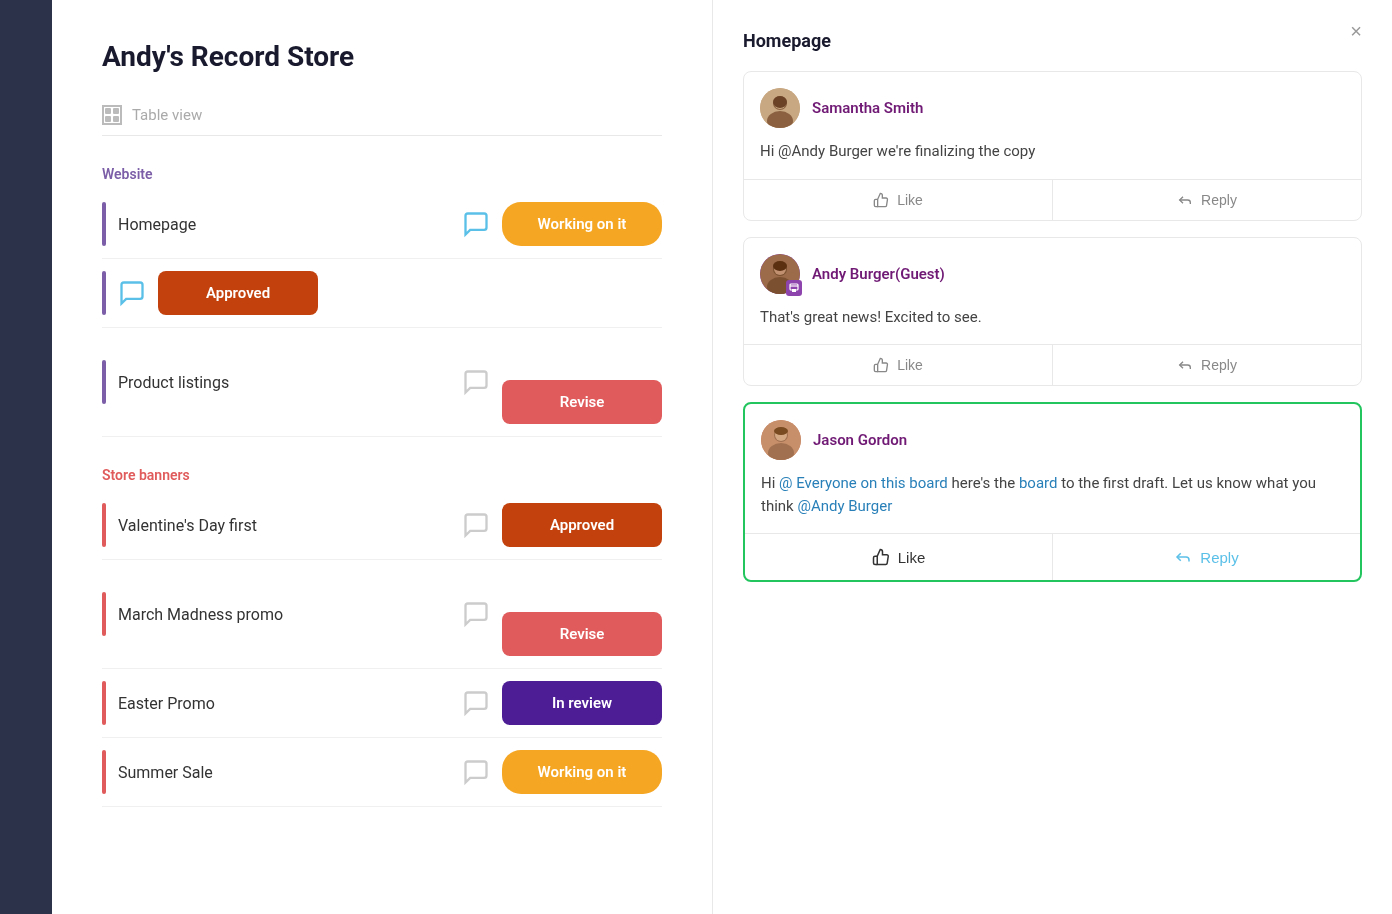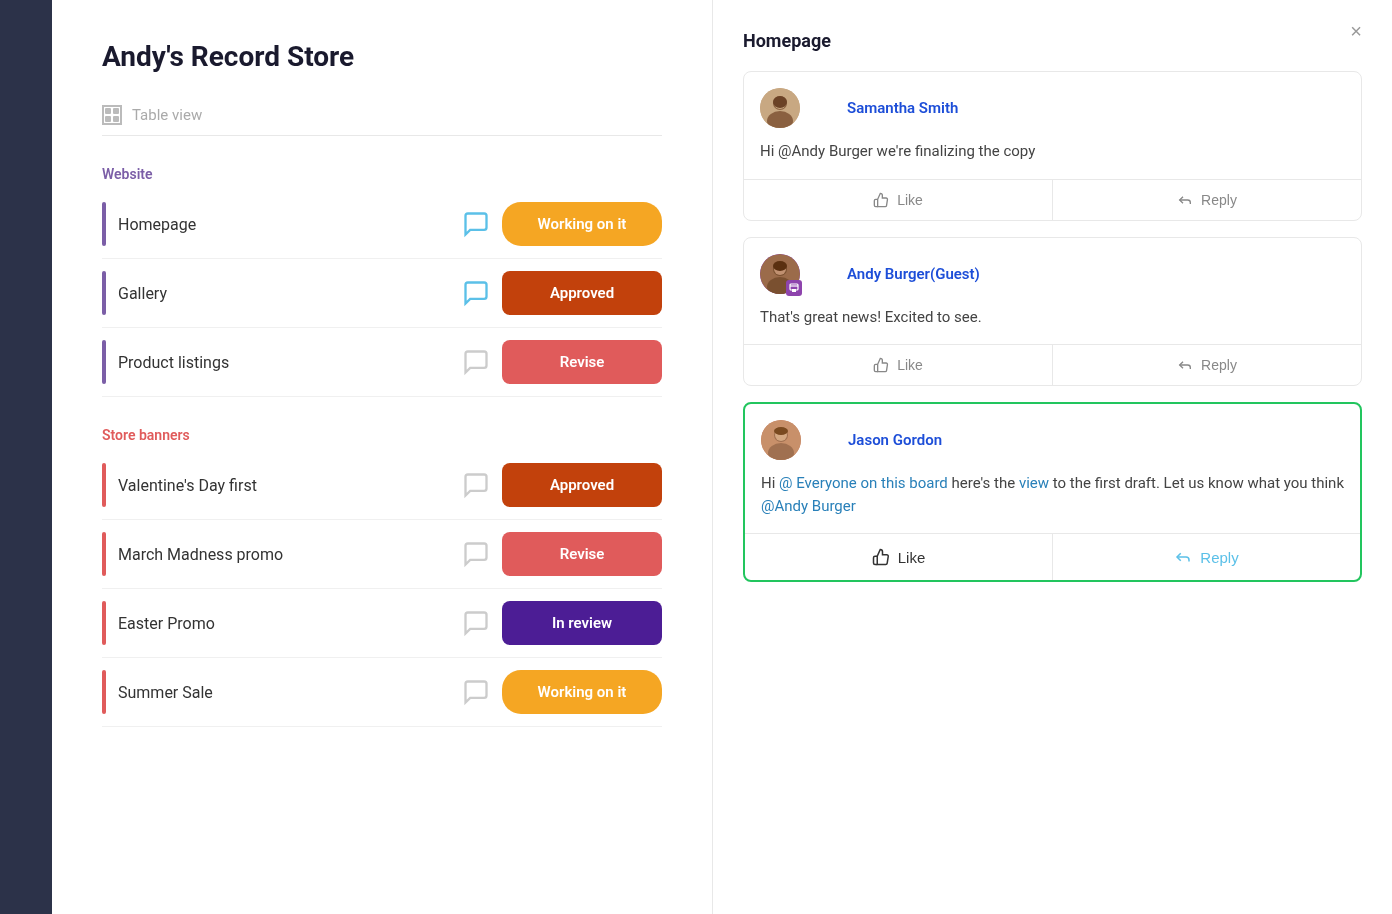--- a/index.html
+++ b/index.html
@@ -124,21 +124,21 @@
       align-items: center;
       justify-content: center;
       color: #fff;
       font-size: 15px;
       font-weight: 600;
       flex-shrink: 0;
     }
 
     .status-working { background: #f5a623; border-radius: 19px; }
     .status-approved { background: #c2410c; }
-    .status-revise { background: #e05b5b; }
+    .status-revise { background: #e05b5b; margin-top: 40px; }
     .status-in-review { background: #4c1d95; }
 
     
     .right-panel {
       flex: 1;
       background: #fff;
       padding: 20px 30px;
       border-left: 1px solid #e8e8e8;
       position: relative;
       overflow-y: auto;
@@ -205,22 +205,21 @@
       background: #8e44ad;
     }
 
     .avatar-jason {
       background: #c88060;
     }
 
     .commenter-name {
       font-size: 15px;
       font-weight: 600;
-      color: #1d4ed8;
-      margin-left: 35px;
+      color: #701a75;
     }
 
     .comment-text {
       font-size: 15px;
       color: #444;
       line-height: 1.5;
     }
 
     .mention-blue { color: #2980b9; }
     .mention-link { color: #2980b9; }
@@ -324,21 +323,20 @@
         <div class="task-border-purple"></div>
         <span class="task-name">Homepage</span>
         <svg class="chat-icon" viewBox="0 0 24 24" fill="none" stroke="currentColor" stroke-width="2">
           <path d="M21 15a2 2 0 0 1-2 2H7l-4 4V5a2 2 0 0 1 2-2h14a2 2 0 0 1 2 2z"></path>
         </svg>
         <div class="status-badge status-working">Working on it</div>
       </div>
 
       <div class="task-row">
         <div class="task-border-purple"></div>
-        <span class="task-name">Gallery</span>
         <svg class="chat-icon" viewBox="0 0 24 24" fill="none" stroke="currentColor" stroke-width="2">
           <path d="M21 15a2 2 0 0 1-2 2H7l-4 4V5a2 2 0 0 1 2-2h14a2 2 0 0 1 2 2z"></path>
         </svg>
         <div class="status-badge status-approved">Approved</div>
       </div>
 
       <div class="task-row">
         <div class="task-border-purple"></div>
         <span class="task-name">Product listings</span>
         <svg class="chat-icon chat-icon-gray" viewBox="0 0 24 24" fill="none" stroke="currentColor" stroke-width="2">
@@ -479,21 +477,21 @@
               <circle cx="20" cy="20" r="20" fill="#c8906a"></circle>
               <circle cx="20" cy="15" r="7" fill="#a07050"></circle>
               <ellipse cx="20" cy="33" rx="13" ry="10" fill="#a07050"></ellipse>
               <circle cx="20" cy="15" r="6" fill="#d4a882"></circle>
               <ellipse cx="20" cy="11" rx="7" ry="4" fill="#7a4a20"></ellipse>
             </svg>
           </div>
           <span class="commenter-name">Jason Gordon</span>
         </div>
         <p class="comment-text">
-          Hi <span class="mention-blue">@ Everyone on this board</span> here's the <span class="mention-link">view</span> to the first draft. Let us know what you think <span class="mention-blue">@Andy Burger</span>
+          Hi <span class="mention-blue">@ Everyone on this board</span> here's the <span class="mention-link">board</span> to the first draft. Let us know what you think <span class="mention-blue">@Andy Burger</span>
         </p>
       </div>
       <div class="active-action-row">
         <button class="active-action-btn">
           <svg width="18" height="18" viewBox="0 0 24 24" fill="none" stroke="currentColor" stroke-width="2">
             <path d="M14 9V5a3 3 0 0 0-3-3l-4 9v11h11.28a2 2 0 0 0 2-1.7l1.38-9a2 2 0 0 0-2-2.3H14z"></path>
             <path d="M7 22H4a2 2 0 0 1-2-2v-7a2 2 0 0 1 2-2h3"></path>
           </svg>
           Like
         </button>

